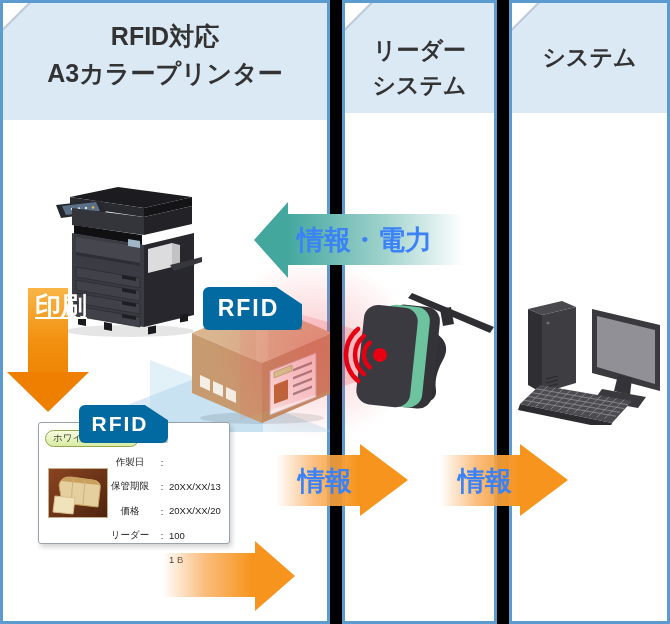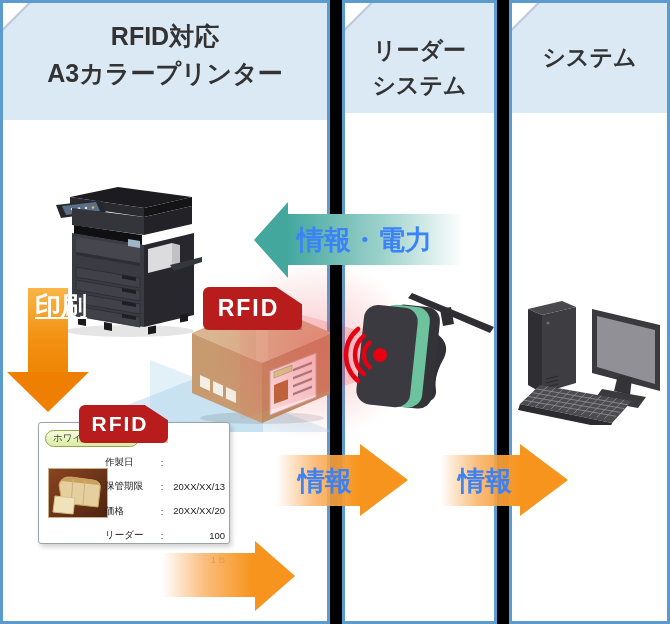--- a/index.html
+++ b/index.html
@@ -38,21 +38,21 @@
         background:linear-gradient(to left,rgba(232,70,80,.26),rgba(232,70,80,.07));
         clip-path:polygon(100% 30%,100% 64%,0 100%,0 0);}
   
   .icon-abs{position:absolute;z-index:4;}
   #printer-svg{left:52px;top:175px;}
   #box-svg{left:192px;top:303px;}
   #reader-svg{left:348px;top:282px;z-index:6;}
   #computer-svg{left:512px;top:283px;z-index:6;}
   #signal-svg{left:334px;top:324px;z-index:12;}
   
-  .rfid-tag{position:absolute;background:#b91c1c;color:#fff;font-weight:700;
+  .rfid-tag{position:absolute;background:#0369a1;color:#fff;font-weight:700;
             border-radius:6px;clip-path:polygon(0 0,74% 0,100% 40%,100% 100%,0 100%);
             display:flex;align-items:center;justify-content:center;letter-spacing:2px;
             z-index:7;filter:drop-shadow(2px 3px 2px rgba(0,0,0,.25));}
   #tag-box{left:203px;top:287px;width:99px;height:43px;font-size:23px;padding-right:8px;box-sizing:border-box;}
   #tag-card{left:79px;top:405px;width:89px;height:38px;font-size:21px;padding-right:7px;box-sizing:border-box;}
   
   .arrow-body,.arrow-head,.arrow-label{position:absolute;}
   .arrow-label{font-weight:700;color:#3b82f6;z-index:11;white-space:nowrap;}
   .z10{z-index:10;}
   
@@ -81,23 +81,23 @@
   #at-label{left:184px;top:558px;font-size:26px;}
   
   #card{position:absolute;left:38px;top:422px;width:190px;height:120px;background:#fff;
         border:1.5px solid #9aa2ab;border-radius:3px;box-shadow:2px 3px 5px rgba(0,0,0,.18);z-index:6;}
   #pill{position:absolute;left:6px;top:7px;width:94px;height:17px;border:1px solid #96a550;
         border-radius:9px;background:linear-gradient(180deg,#f7fbe0,#d9eca4);
         font-size:9.5px;color:#3d4430;display:flex;align-items:center;justify-content:center;box-sizing:border-box;}
   #bread{position:absolute;left:9px;top:45px;width:58px;height:48px;border:1px solid #c7b089;overflow:hidden;}
   #rows{position:absolute;left:66px;top:27px;width:120px;}
   .lrow{display:flex;align-items:center;height:24.5px;font-size:9.5px;color:#222;}
-  .lrow .n{width:50px;text-align:left;}
+  .lrow .n{width:50px;text-align:center;}
   .lrow .s{width:14px;text-align:center;}
-  .lrow .v{flex:1;text-align:right;margin-top:48px;}
+  .lrow .v{flex:1;text-align:left;margin-top:48px;}
 </style>
 </head>
 <body>
 
 <div class="stage">
 
   <div class="panel" id="p1">
     <div class="panel-header">
       <div class="fold-edge"></div>
       <div class="fold"></div>

